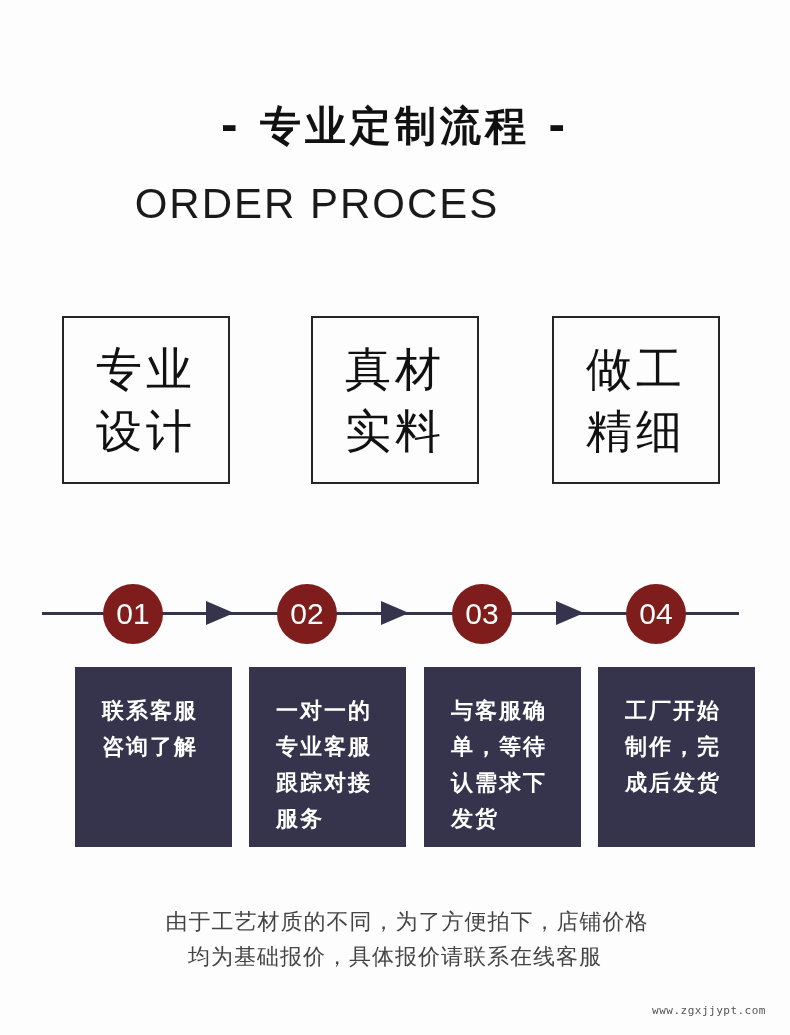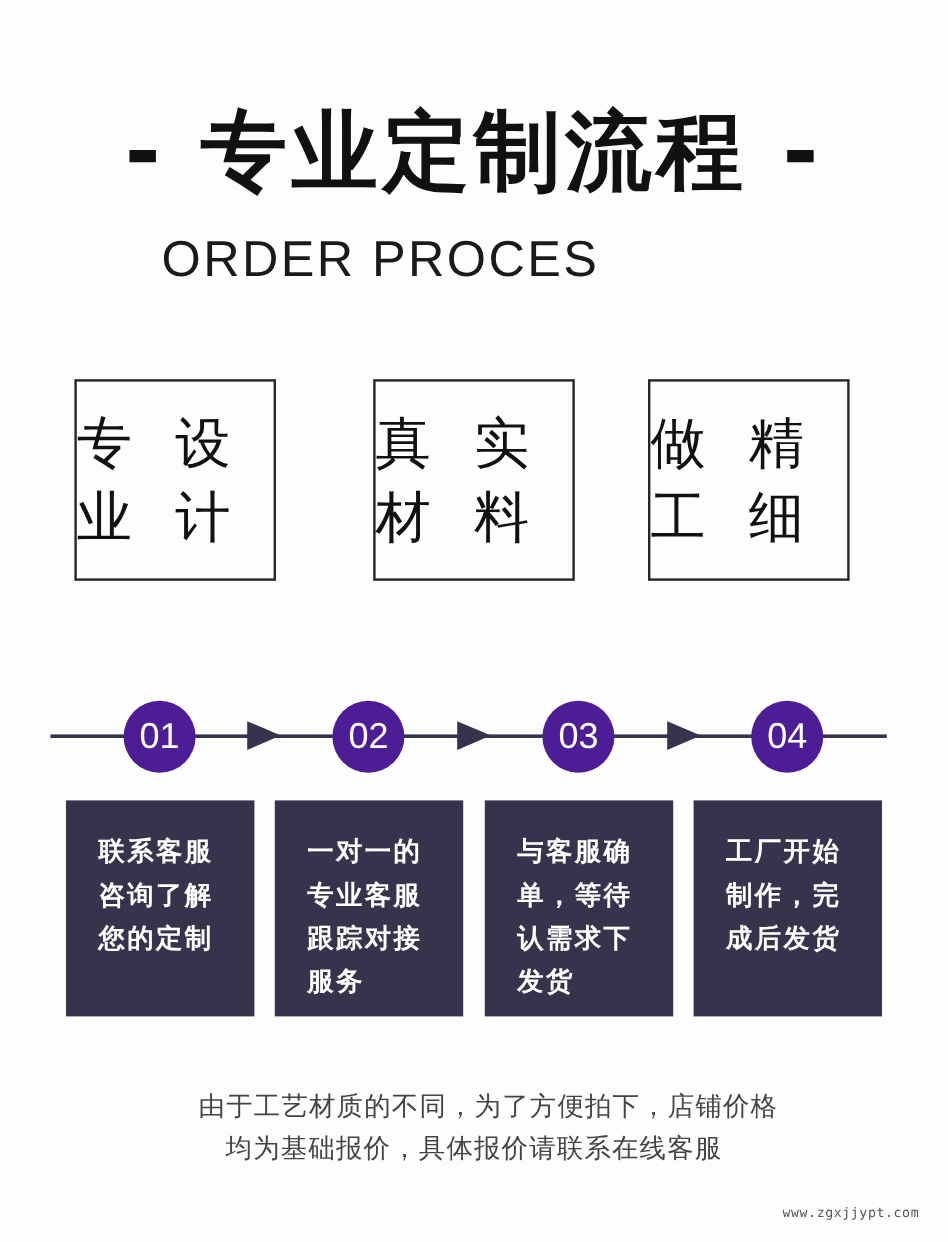--- a/index.html
+++ b/index.html
@@ -4,58 +4,58 @@
   <style>
     html, body { margin: 0; padding: 0; }
     body {
       width: 790px; height: 1035px; position: relative; overflow: hidden;
       background: #fdfdfd;
       font-family: "DejaVu Sans", "Liberation Sans", sans-serif;
       color: #111;
     }
     .title {
       position: absolute; left: 0; top: 88px; width: 790px; text-align: center;
-      font-size: 72px; font-weight: bold; letter-spacing: 4px; color: #111;
+      font-size: 41px; font-weight: bold; letter-spacing: 4px; color: #111;
       line-height: 76px;
     }
     .subtitle {
       position: absolute; left: 0; top: 180px; width: 634px; text-align: center;
       font-family: "Liberation Sans", sans-serif;
       font-size: 42px; font-weight: normal; letter-spacing: 2px; color: #1a1a1a;
       line-height: 48px;
-      margin-top: 12px;
     }
     .feature-box {
       position: absolute; top: 316px; width: 164px; height: 164px;
       border: 2px solid #262626; box-sizing: content-box;
-      display: flex; align-items: center; justify-content: center;
+      display: flex; flex-direction: column; align-items: center; justify-content: center;
     }
     .feature-line {
       font-size: 46px; line-height: 62px; letter-spacing: 4px; color: #111;
       font-weight: normal;
     }
     .timeline-line {
       position: absolute; top: 612px; left: 42px; width: 697px; height: 3px;
       background: #36344c;
     }
     .step-circle {
       position: absolute; top: 584px; width: 60px; height: 60px; border-radius: 50%;
-      background: #4c1d95; color: #fff;
+      background: #7f1d1d; color: #fff;
       display: flex; align-items: center; justify-content: center;
       font-family: "Liberation Sans", sans-serif; font-size: 30px;
     }
     .arrow {
       position: absolute; top: 601px; width: 0; height: 0;
       border-top: 12px solid transparent; border-bottom: 12px solid transparent;
       border-left: 28px solid #36344c;
     }
     .step-card {
       position: absolute; top: 667px; width: 157px; height: 180px;
       background: #36344c; color: #fff; box-sizing: border-box;
       padding: 26px 0 0 27px;
+      margin-left: 20px;
     }
     .step-card-line {
       font-size: 22px; line-height: 36px; letter-spacing: 2px; font-weight: bold;
       white-space: nowrap;
     }
     .footer-note {
       position: absolute; left: 0; width: 790px; text-align: center;
       font-size: 22px; color: #444; letter-spacing: 1px;
     }
     .watermark {
@@ -71,42 +71,41 @@
 <div class="subtitle">ORDER PROCES</div>
 
 <div class="feature-box" style="left:62px;">
   <div class="feature-line">专业</div>
   <div class="feature-line">设计</div>
 </div>
 <div class="feature-box" style="left:311px;">
   <div class="feature-line">真材</div>
   <div class="feature-line">实料</div>
 </div>
-<div class="feature-box" style="left:540px;align-items:center;">
+<div class="feature-box" style="left:552px;align-items:center;">
   <div class="feature-line">做工</div>
   <div class="feature-line">精细</div>
 </div>
 
 <div class="timeline-line"></div>
 
 <div class="step-circle" style="left:103px;">01</div>
 <div class="arrow" style="left:206px;"></div>
 
 <div class="step-circle" style="left:277px;">02</div>
 <div class="arrow" style="left:381px;"></div>
 
 <div class="step-circle" style="left:452px;">03</div>
 <div class="arrow" style="left:556px;"></div>
 
 <div class="step-circle" style="left:626px;">04</div>
 
 <div class="step-card" style="left:55px;">
   <div class="step-card-line">联系客服</div>
   <div class="step-card-line">咨询了解</div>
-  <div class="step-card-line">您的定制</div>
 </div>
 <div class="step-card" style="left:229px;">
   <div class="step-card-line">一对一的</div>
   <div class="step-card-line">专业客服</div>
   <div class="step-card-line">跟踪对接</div>
   <div class="step-card-line">服务</div>
 </div>
 <div class="step-card" style="left:404px;">
   <div class="step-card-line">与客服确</div>
   <div class="step-card-line">单，等待</div>

